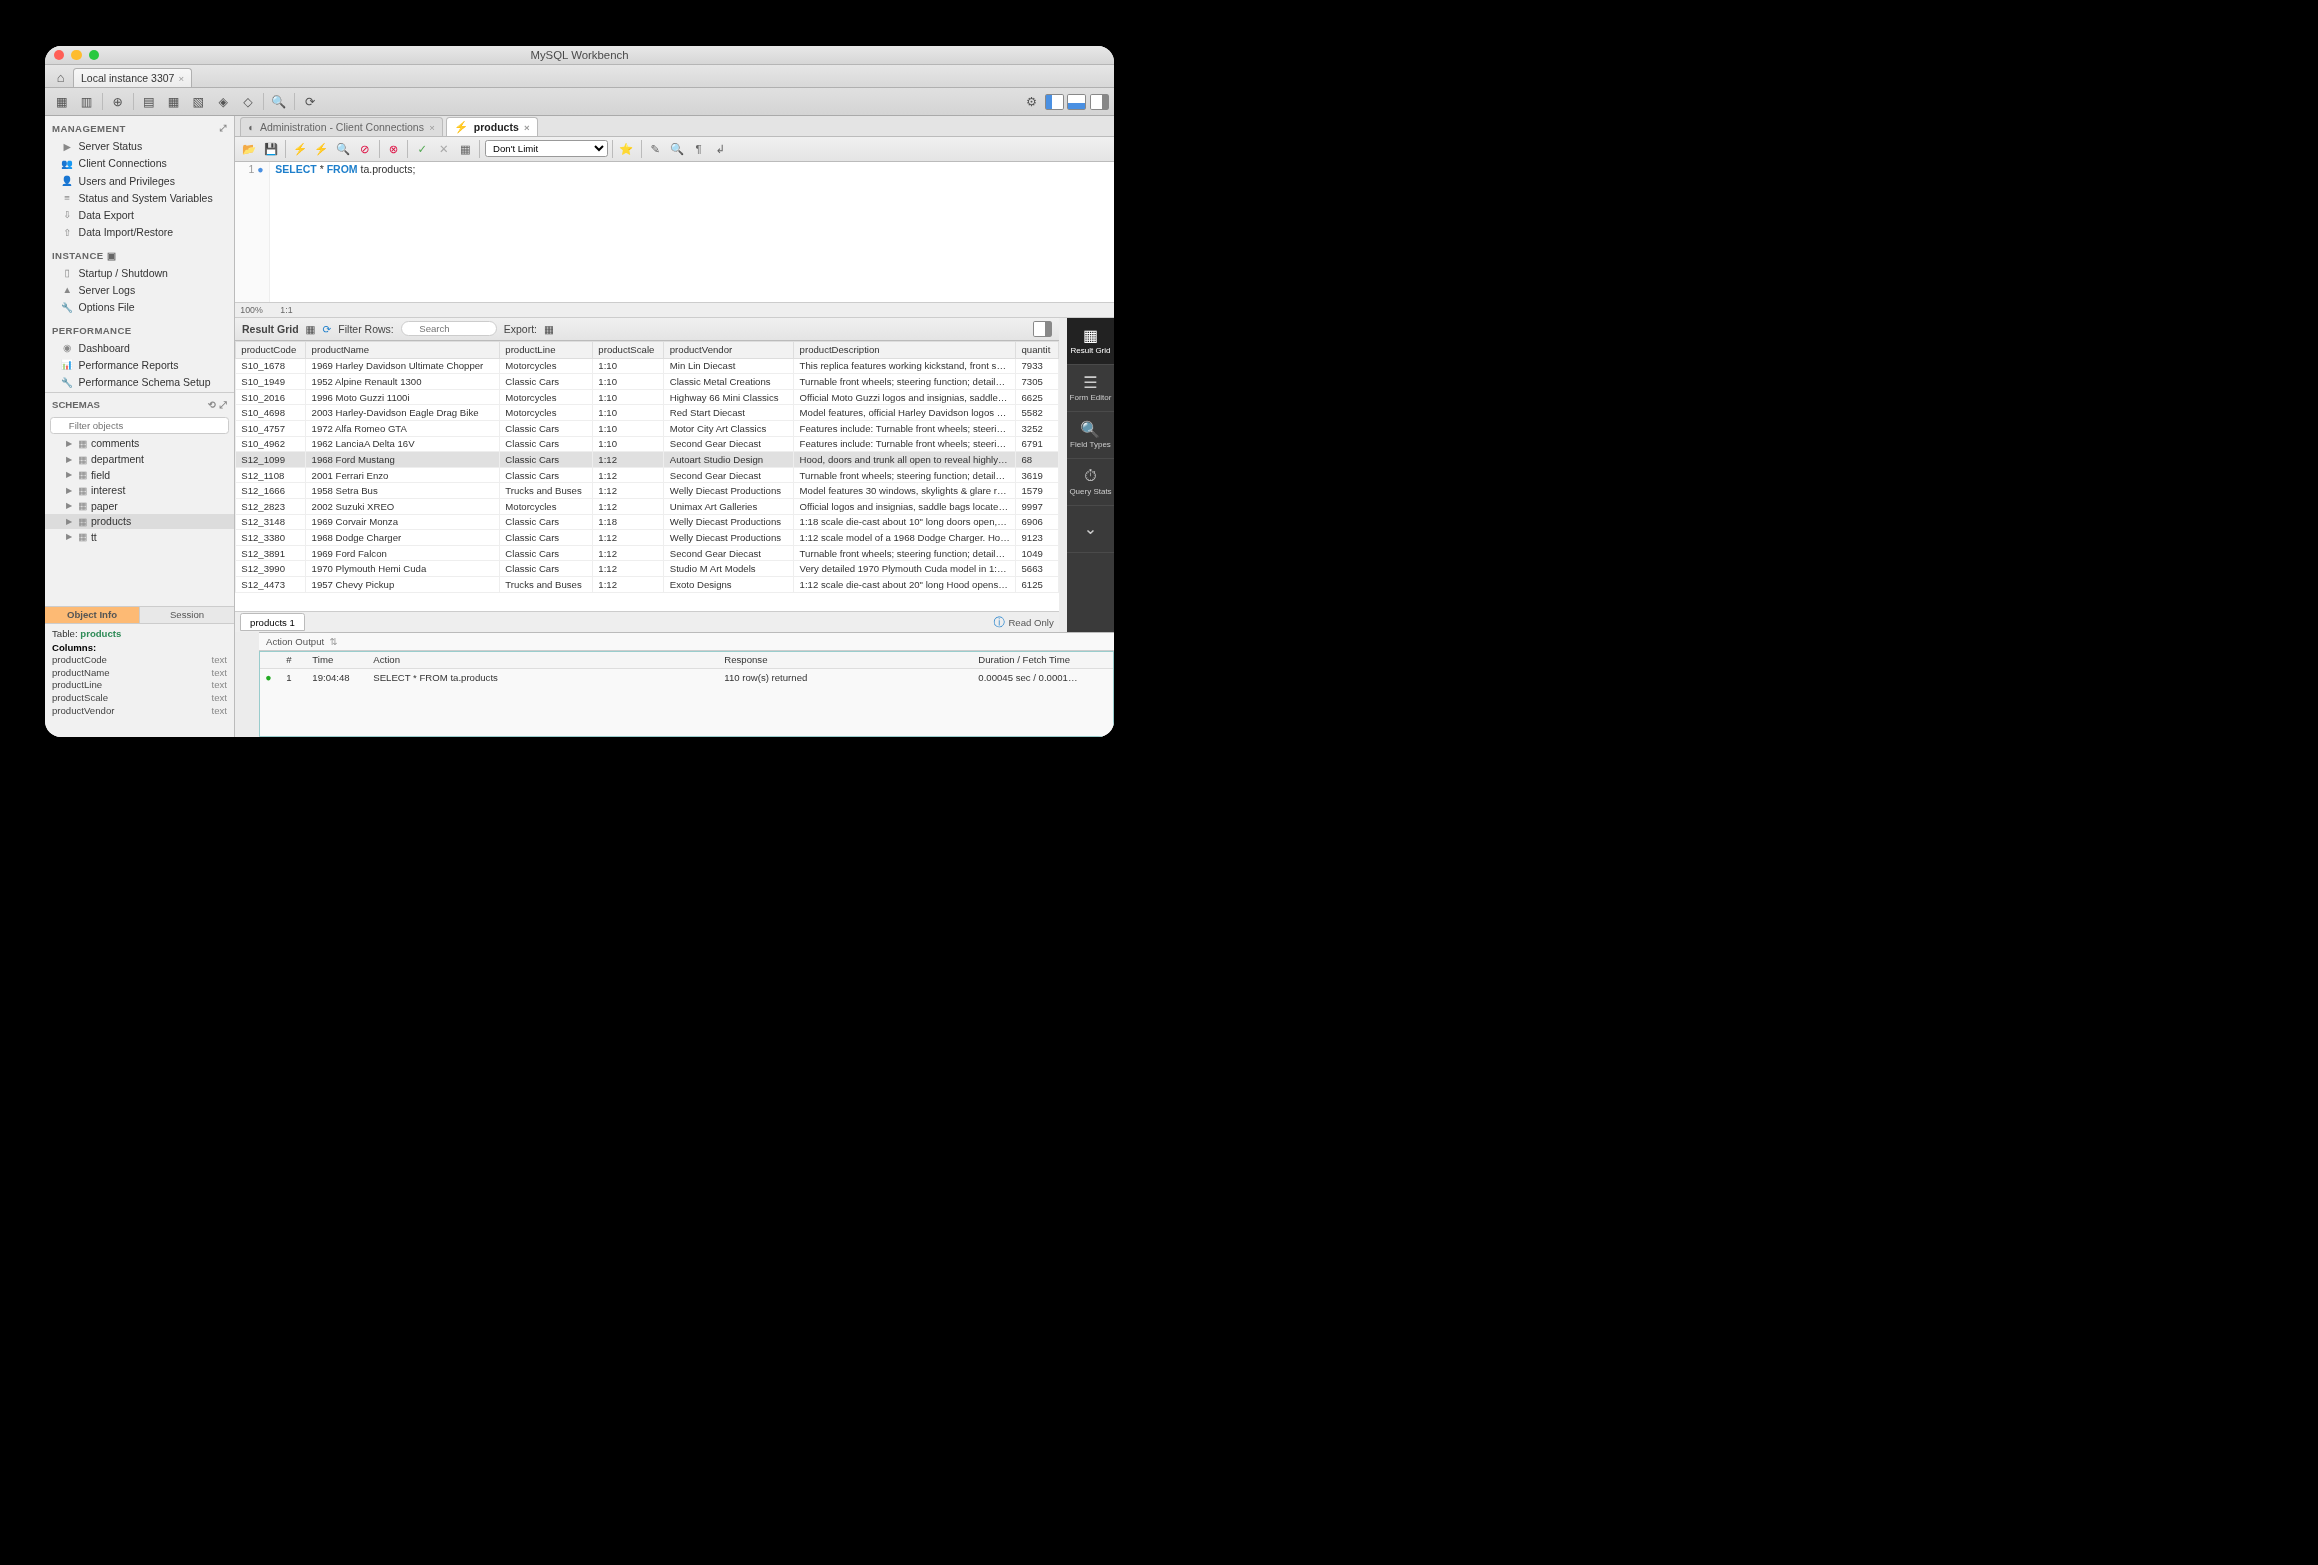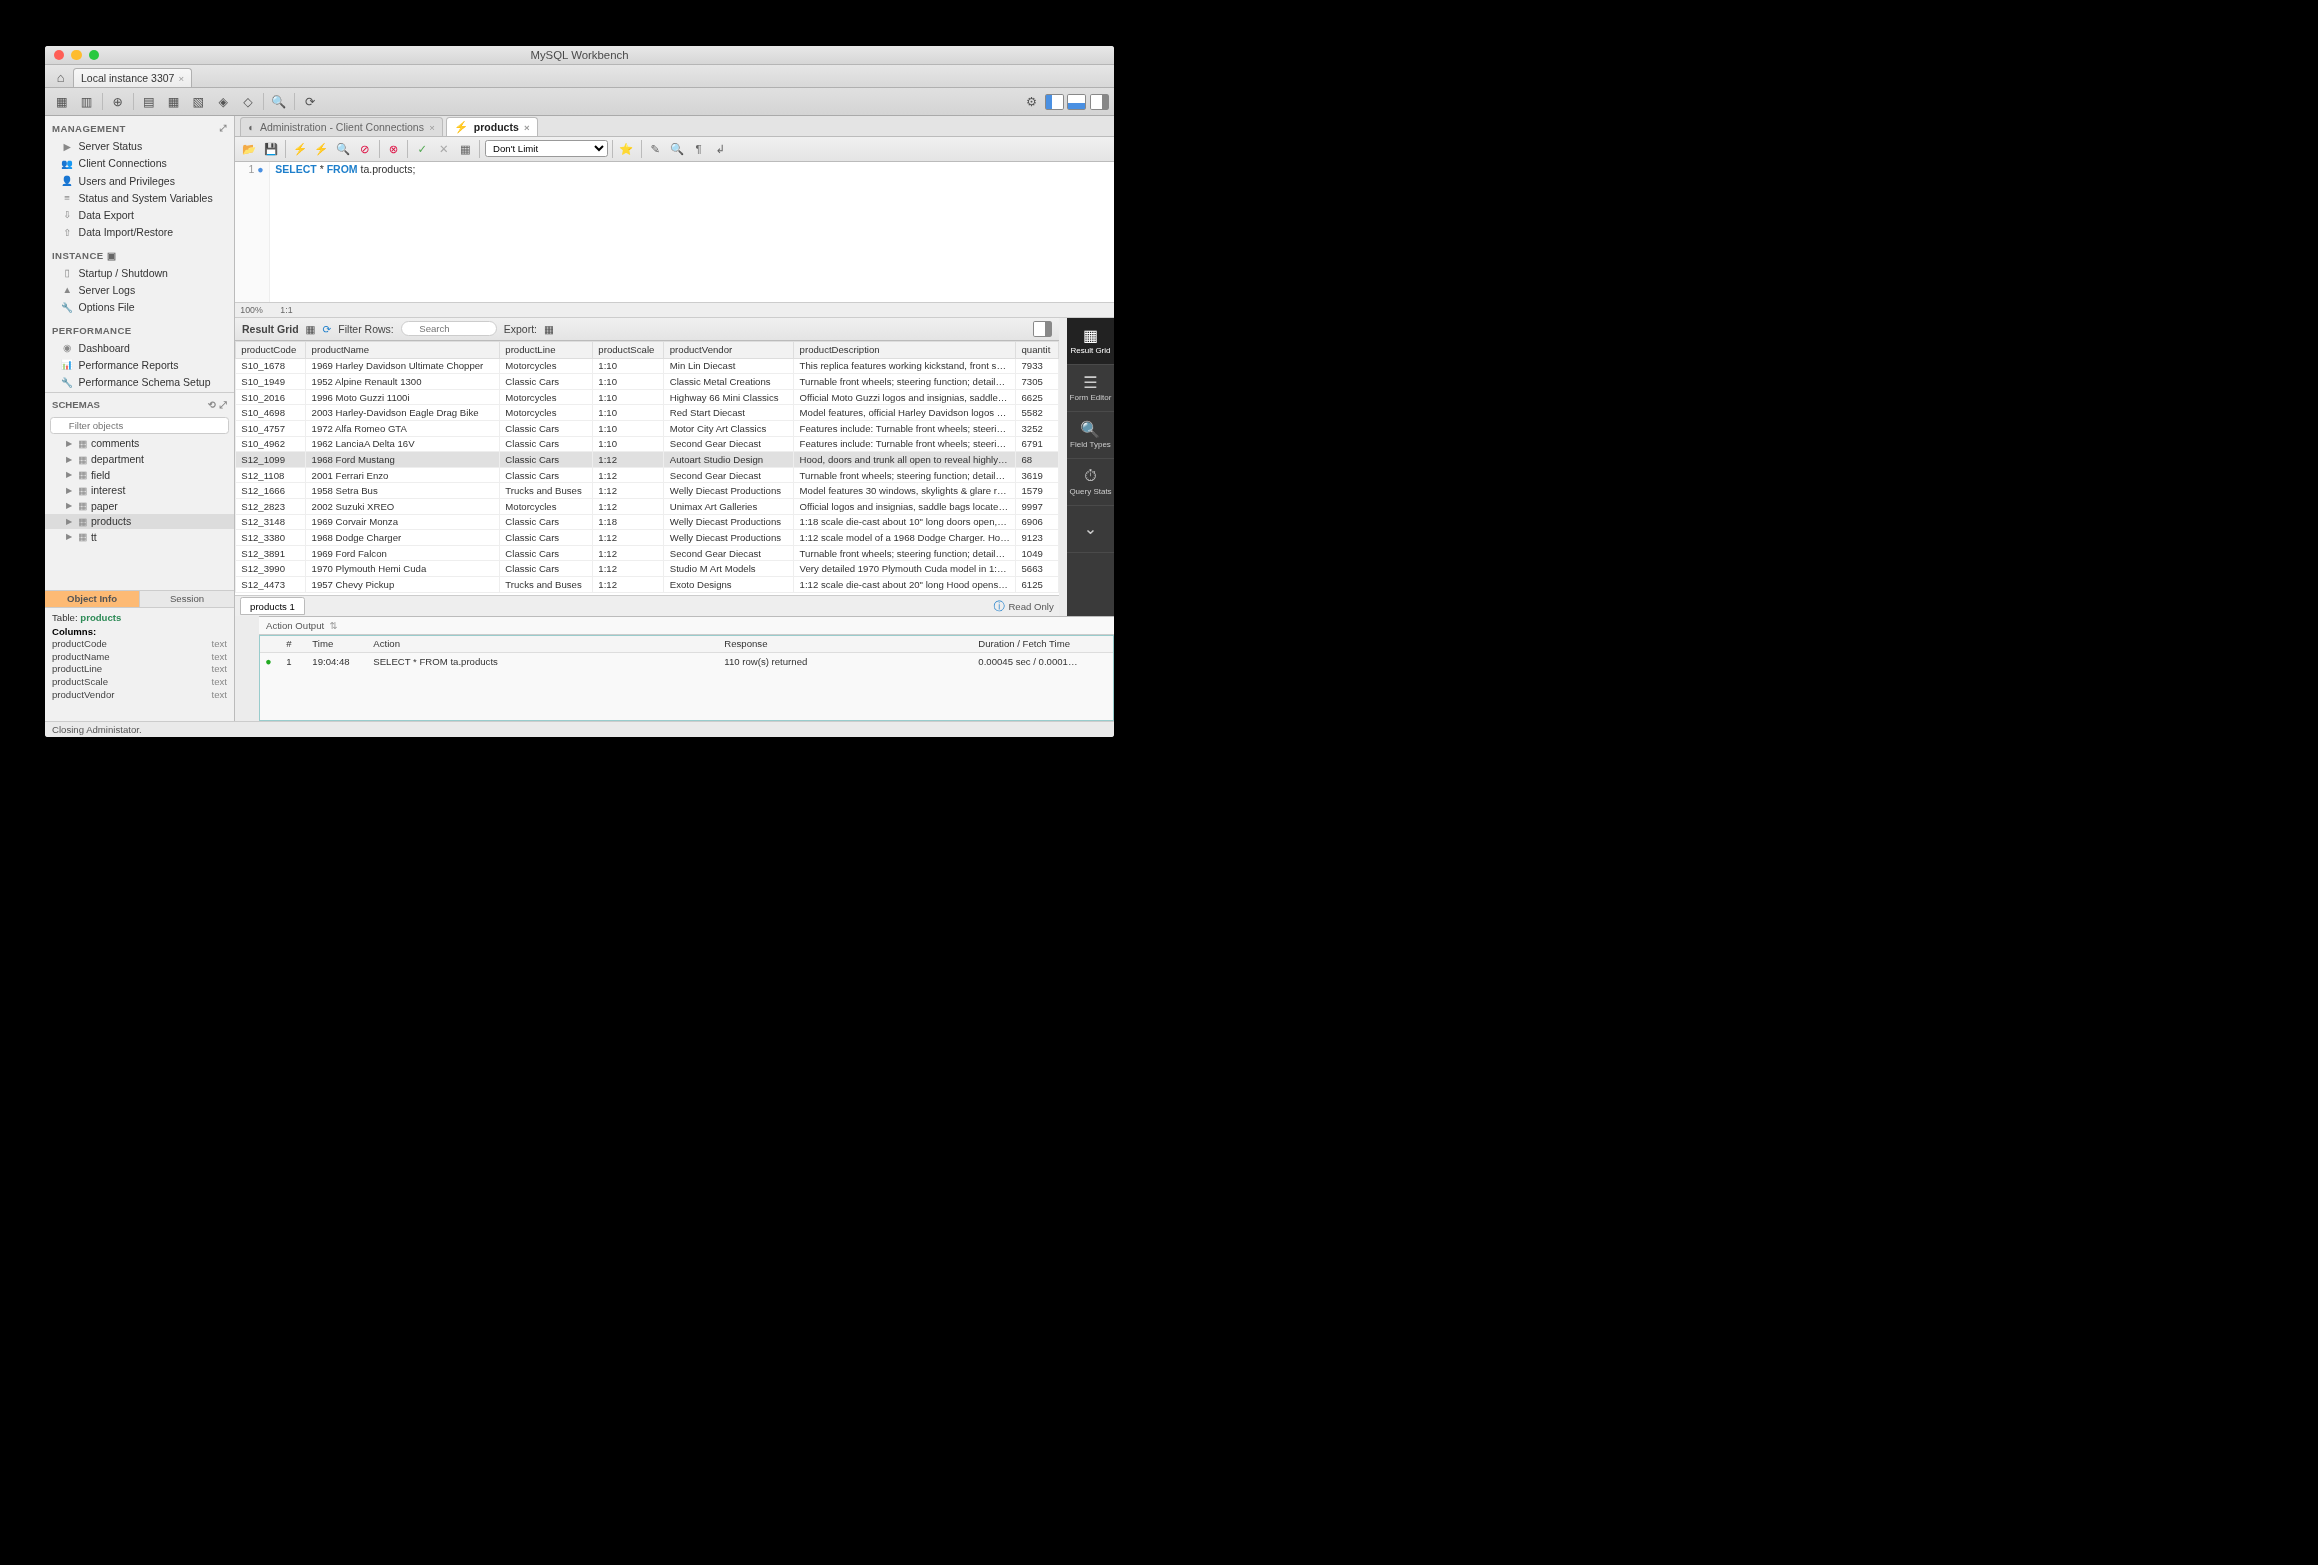--- a/index.html
+++ b/index.html
@@ -1,17 +1,17 @@
 <!DOCTYPE html>
 <html style="font-size:14px"><head>
 <meta charset="utf-8">
 <style>
 * { box-sizing: border-box; margin: 0; padding: 0; font-family: -apple-system, "Helvetica Neue", Arial, sans-serif; }
 body { background: #000; width: 1159px; height: 783px; display: flex; align-items: center; justify-content: center; }
-.window { width: 1069px; height: 691px; background: #ececec; border-radius: 3px; box-shadow: 0 8.8px 35px rgba(0,0,0,.5); display: flex; flex-direction: column; overflow: hidden; position: relative; }
+.window { width: 1069px; height: 691px; background: #ececec; border-radius: 16px; box-shadow: 0 8.8px 35px rgba(0,0,0,.5); display: flex; flex-direction: column; overflow: hidden; position: relative; }
 
 
 .titlebar { height: 19px; background: linear-gradient(#e8e8e8,#d6d6d6); display: flex; align-items: center; position: relative; border-bottom: 0.9px solid #b5b5b5; }
 .traffic { display: flex; gap: 7px; position: absolute; left: 8.8px; }
 .traffic span { width: 10.5px; height: 10.5px; border-radius: 50%; display: block; }
 .t-close { background: #ff5f57; } .t-min { background: #febc2e; } .t-max { background: #28c840; }
 .titlebar .title { margin: 0 auto; font-size: 11.4px; color: #4a4a4a; }
 
 
 .tabrow { height: 23px; background: linear-gradient(#e6e6e6,#d8d8d8); display: flex; align-items: flex-end; border-bottom: 0.9px solid #b0b0b0; padding-left: 3.5px; }
@@ -579,17 +579,14 @@
               <td>110 row(s) returned</td>
               <td>0.00045 sec / 0.0001…</td>
             </tr>
               </tbody>
           </table>
         </div>
       </div>
     </div>
   </div>
 
-  <div class="statusbar">
-      <span>Closing Administator.</span>
-    </div>
 </div>
 
 
 </body></html>

